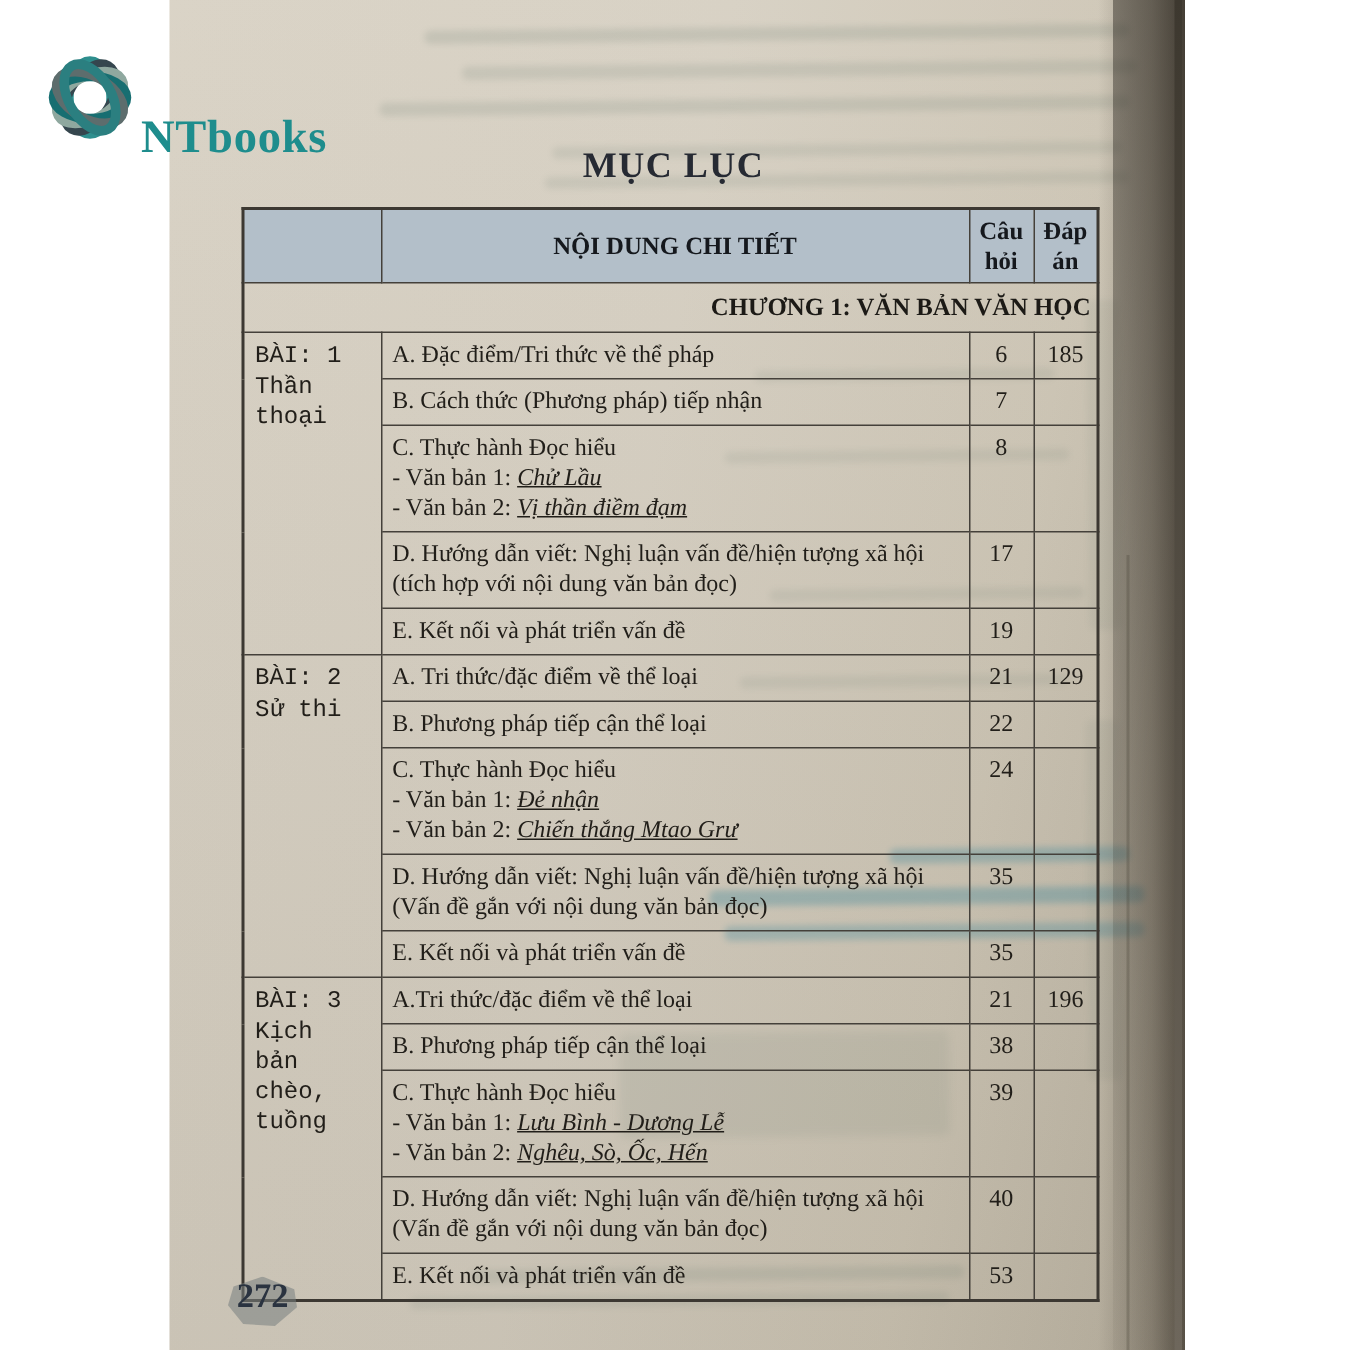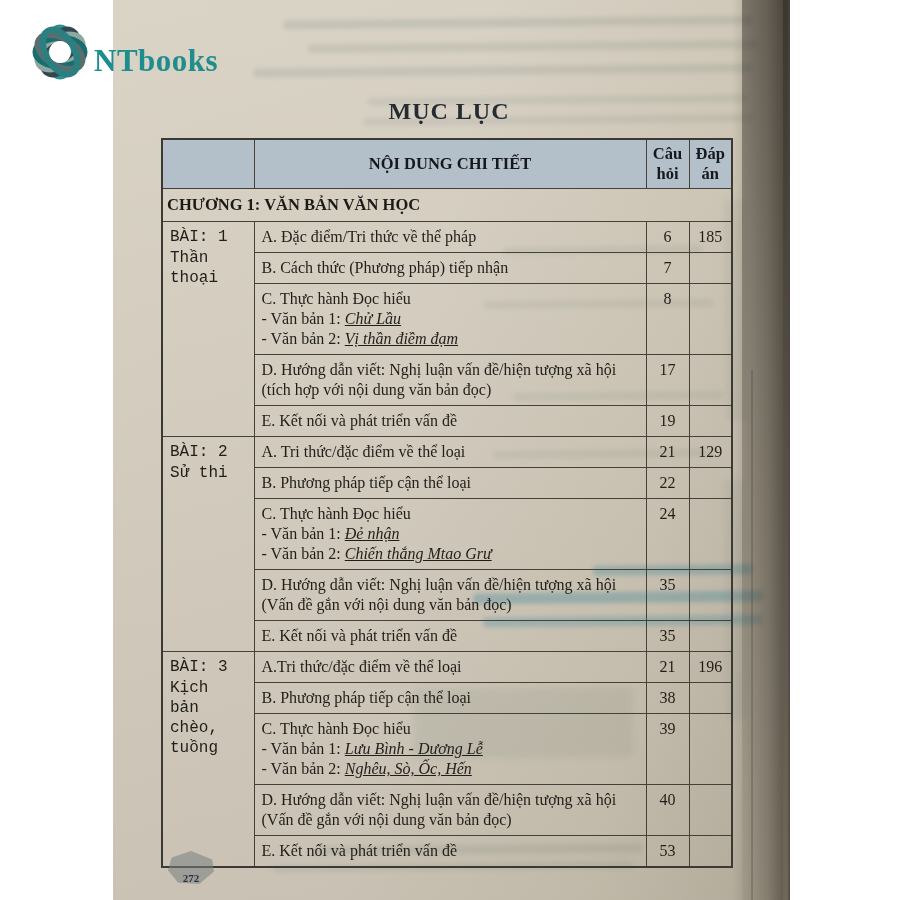--- a/index.html
+++ b/index.html
@@ -26,21 +26,21 @@
   }
   .edge-line{
     position:absolute;left:783px;top:0;width:5px;height:900px;
     background:linear-gradient(to bottom,#3d382f,#6e675c);
   }
   .inner-page-line{
     position:absolute;left:751px;top:370px;width:2px;height:530px;
     background:rgba(60,54,44,0.25);
   }
   
-  .logo{position:absolute;left:28px;top:8px;display:flex;align-items:center;z-index:30;}
+  .logo{position:absolute;left:28px;top:21px;display:flex;align-items:flex-end;z-index:30;}
   .logo svg{display:block;}
   .brand{
     font-size:31px;font-weight:600;color:#1e8d8d;letter-spacing:0.5px;
     margin-left:2px;margin-top:18px;
   }
   
   .toc-title{
     position:absolute;left:35px;top:82px;width:570px;text-align:center;
     font-size:24px;font-weight:bold;color:#262a33;letter-spacing:1px;margin:16px;
   }
@@ -51,32 +51,32 @@
     color:#211e19;font-size:16px;line-height:1.25;
   }
   table.toc td{border:1px solid #44403a;padding:5px 7px;vertical-align:top;background:transparent;}
   table.toc{border:2px solid #3c3832;}
   col.c1{width:92px;}col.c2{width:392px;}col.c3{width:43px;}col.c4{width:43px;}
   tr.head td{
     background:#b3bfc9;font-weight:bold;text-align:center;vertical-align:middle;
     color:#15181d;padding:4px 2px;font-size:16.5px;line-height:1.2;
   }
   tr.chapter td{
-    font-weight:bold;text-align:left;font-size:16.5px;padding:6px 4px;color:#1c1a16;
+    font-weight:bold;text-align:right;font-size:16.5px;padding:6px 4px;color:#1c1a16;
   }
   td.lesson div{padding-bottom:1px;font-family:Liberation Mono, monospace;}
   td.num{text-align:center;padding:5px 2px;}
   td.content i{font-style:italic;text-decoration:underline;}
   
   .badge{
-    position:absolute;left:55px;top:851px;width:46px;height:33px;
+    position:absolute;left:39px;top:851px;width:46px;height:33px;
     background:rgba(120,128,128,0.55);
     clip-path:polygon(50% 0,96% 26%,100% 62%,68% 100%,22% 96%,0 58%,8% 20%);
-    display:flex;align-items:flex-end;justify-content:center;
-    font-weight:bold;font-size:11px;color:#2a3340;
+    display:flex;align-items:flex-start;justify-content:center;
+    font-weight:bold;font-size:23px;color:#2a3340;
   }
   
   .ghosts{position:absolute;inset:0;pointer-events:none;}
   .g{position:absolute;border-radius:4px;filter:blur(2px);transform:rotate(-0.6deg);}
   .gz{background:rgba(96,116,104,1);}
   .gt{background:rgba(52,130,152,1);}
 </style>
 </head>
 <body>
 

